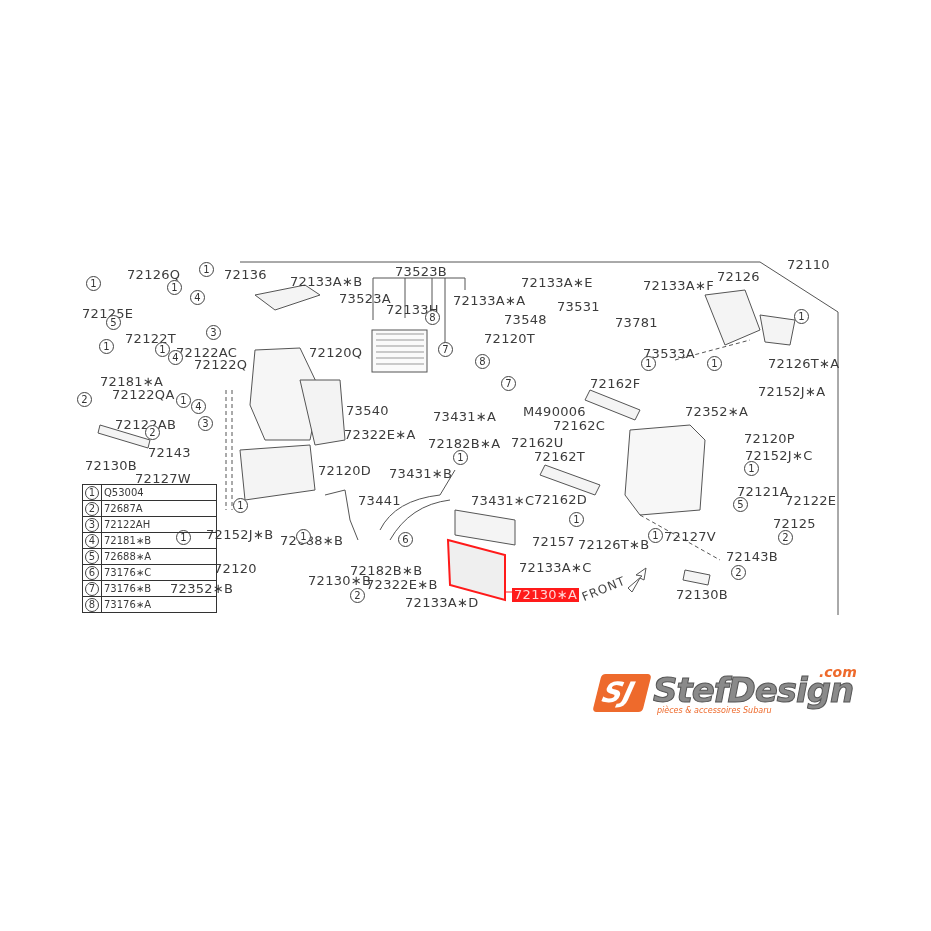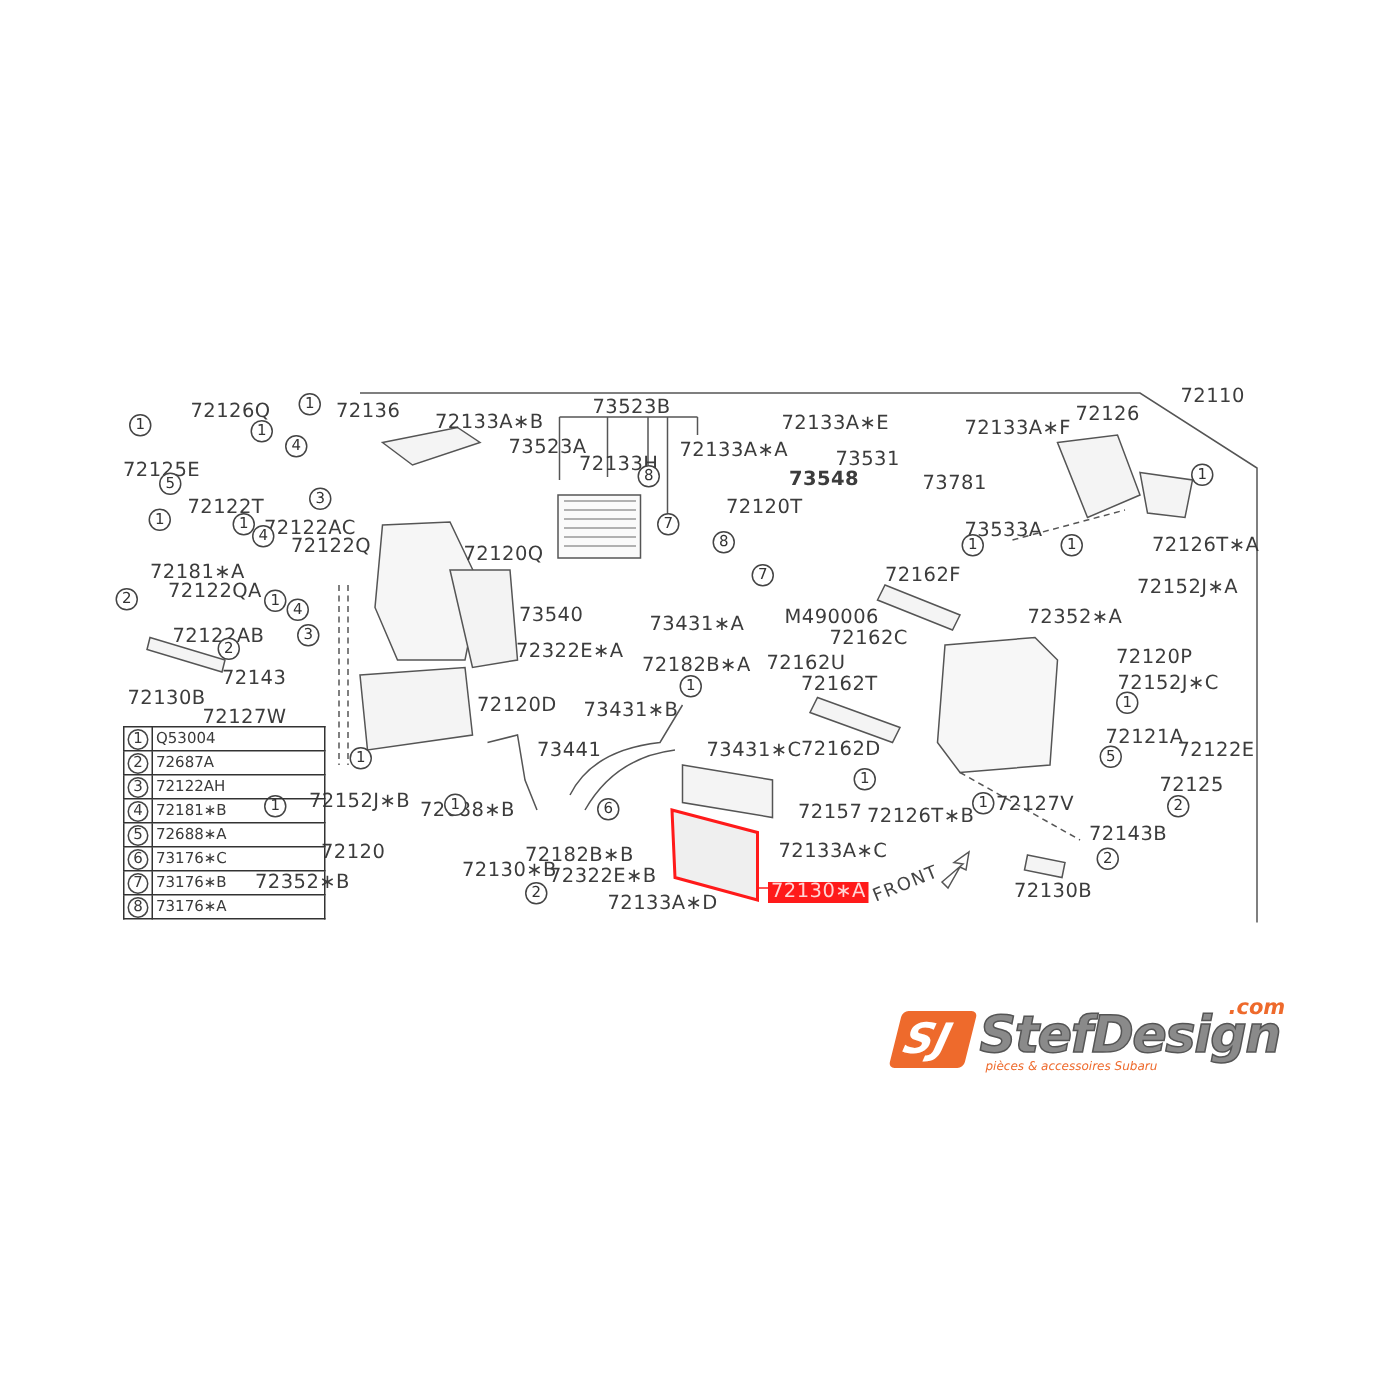--- a/index.html
+++ b/index.html
@@ -89,22 +89,22 @@
       <div class="lbl" style="left: 386px; top: 303px;">72133H</div>
       <div class="lbl" style="left: 453px; top: 294px;">72133A∗A</div>
       <div class="lbl" style="left: 521px; top: 276px;">72133A∗E</div>
       <div class="lbl" style="left: 643px; top: 279px;">72133A∗F</div>
       <div class="lbl" style="left: 717px; top: 270px;">72126</div>
       <div class="lbl" style="left: 787px; top: 258px;">72110</div>
       <div class="lbl" style="left: 82px; top: 307px;">72125E</div>
       <div class="lbl" style="left: 125px; top: 332px;">72122T</div>
       <div class="lbl" style="left: 176px; top: 346px;">72122AC</div>
       <div class="lbl" style="left: 194px; top: 358px;">72122Q</div>
-      <div class="lbl" style="left: 309px; top: 346px; margin-top: 17px;">72120Q</div>
-      <div class="lbl" style="left: 526px; top: 313px; font-weight: bold;">73548</div>
+      <div class="lbl" style="left: 309px; top: 346px;">72120Q</div>
+      <div class="lbl" style="left: 504px; top: 313px;">73548</div>
       <div class="lbl" style="left: 557px; top: 300px;">73531</div>
       <div class="lbl" style="left: 615px; top: 316px;">73781</div>
       <div class="lbl" style="left: 484px; top: 332px;">72120T</div>
       <div class="lbl" style="left: 643px; top: 347px;">73533A</div>
       <div class="lbl" style="left: 768px; top: 357px;">72126T∗A</div>
       <div class="lbl" style="left: 100px; top: 375px;">72181∗A</div>
       <div class="lbl" style="left: 112px; top: 388px;">72122QA</div>
       <div class="lbl" style="left: 758px; top: 385px;">72152J∗A</div>
       <div class="lbl" style="left: 590px; top: 377px;">72162F</div>
       <div class="lbl" style="left: 553px; top: 390px; margin-top: 29px;">72162C</div>

